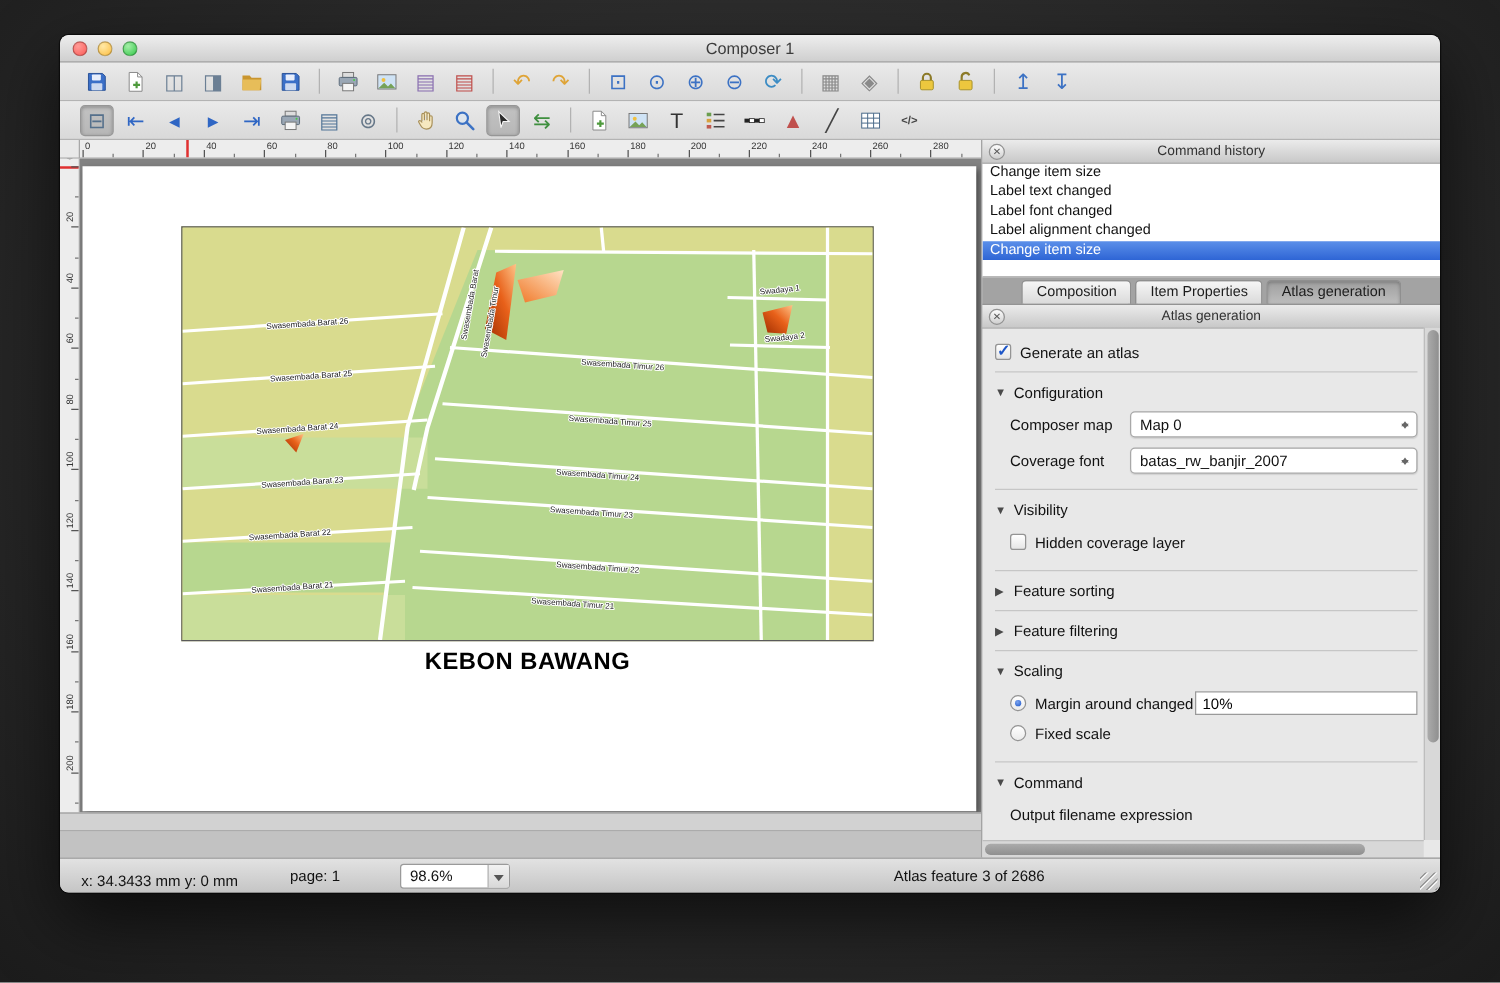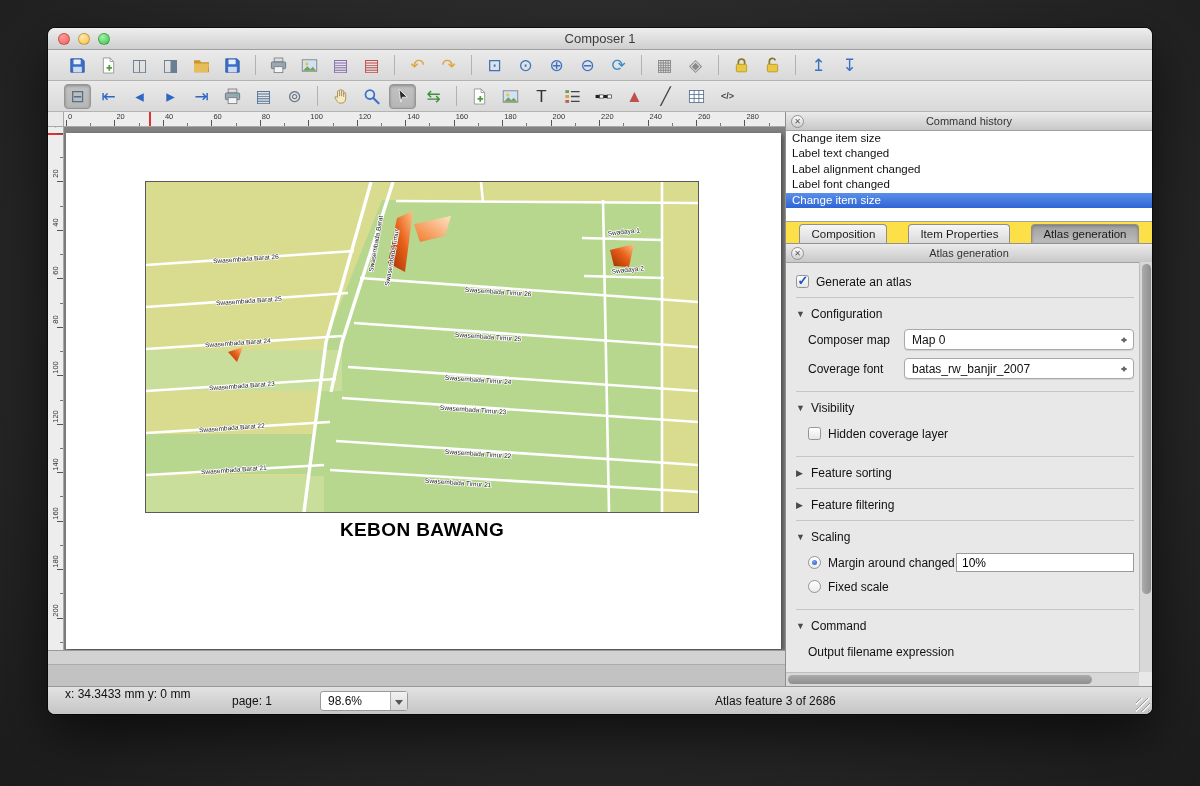--- a/index.html
+++ b/index.html
@@ -48,21 +48,21 @@
   .bottom-strip{height:36px;background:#c2c2c2;border-top:1px solid #9a9a9a;position:relative;flex:none;}
   .canvas-hscroll{position:absolute;left:0;right:0;top:0;height:14px;background:#d2d2d2;border-bottom:1px solid #ababab;}
   
   .right-panel{width:367px;background:#e3e3e3;border-left:1px solid #8f8f8f;display:flex;flex-direction:column;position:relative;}
   .panel-header{height:19px;flex:none;background:linear-gradient(#ebebeb,#c8c8c8);border-bottom:1px solid #a2a2a2;position:relative;text-align:center;font-size:11px;color:#333;line-height:18px;}
   .panel-close{position:absolute;left:5px;top:2.5px;width:13px;height:13px;border-radius:50%;background:linear-gradient(#fdfdfd,#cfcfcf);border:1px solid #929292;font-size:8px;line-height:11px;text-align:center;color:#555;}
   .panel-close::after{content:"✕";}
   .history-list{height:91px;flex:none;background:#ffffff;border-bottom:1px solid #a2a2a2;overflow:hidden;}
   .history-item{height:15.4px;line-height:15.4px;font-size:11.5px;padding-left:6px;color:#111;white-space:nowrap;}
   .history-item.selected{background:linear-gradient(#5b8fe9,#2e65d5);color:#fff;}
-  .tabbar{height:22px;flex:none;background:#fde047;display:flex;justify-content:center;align-items:flex-end;gap:21px;border-bottom:1px solid #939393;padding-top:16px;}
+  .tabbar{height:22px;flex:none;background:#a3a3a3;display:flex;justify-content:center;align-items:flex-end;gap:3px;border-bottom:1px solid #939393;padding-top:16px;}
   .tab{height:19px;line-height:18px;padding:0 11px;font-size:11.5px;color:#1c1c1c;border:1px solid #8f8f8f;border-bottom:none;border-radius:4px 4px 0 0;background:linear-gradient(#f6f6f6,#dadada);white-space:nowrap;}
   .tab.active{background:linear-gradient(#9f9f9f,#bdbdbd);box-shadow:inset 0 1px 3px rgba(0,0,0,.25);}
   .atlas-content{flex:1;background:#e8e8e8;overflow:hidden;position:relative;padding:4px 18px 0 10px;}
   .arow{display:flex;align-items:center;min-height:21px;font-size:12px;color:#111;}
   .arow .lbl{white-space:nowrap;}
   .sep{height:1px;background:#c6c6c6;margin:5px 0;}
   .indent{padding-left:12px;}
   .checkbox{width:13px;height:13px;flex:none;background:linear-gradient(#ffffff,#e6e6e6);border:1px solid #949494;border-radius:2.5px;margin-right:7px;position:relative;}
   .checkbox.checked::after{content:"✓";position:absolute;left:0.5px;top:-3px;font-size:13px;font-weight:bold;color:#1d56c8;}
   .disc{width:11px;flex:none;font-size:9px;color:#4a4a4a;margin-right:4px;}
@@ -76,21 +76,21 @@
   .combo-arrows::after{content:"";position:absolute;left:2px;bottom:1px;border:3px solid transparent;border-top:4px solid #666;}
   .radio{width:13px;height:13px;flex:none;border-radius:50%;border:1px solid #949494;background:linear-gradient(#ffffff,#ebebeb);margin-right:7px;position:relative;}
   .radio.on::after{content:"";position:absolute;left:3px;top:3px;width:5px;height:5px;border-radius:50%;background:radial-gradient(circle at 40% 35%, #7ba4f0, #1d56c8);}
   .txt-input{margin-left:auto;width:178px;height:19px;border:1px solid #9a9a9a;background:#fff;font-size:12px;font-family:"Liberation Sans",sans-serif;padding:0 5px;}
   .vscroll{position:absolute;right:0;top:150px;bottom:14px;width:13px;background:#d8d8d8;border-left:1px solid #bdbdbd;}
   .vthumb{position:absolute;left:1.5px;top:2px;width:9px;height:330px;border-radius:5px;background:linear-gradient(90deg,#ababab,#8f8f8f);}
   .hscroll{position:absolute;left:0;right:13px;bottom:0;height:14px;background:#d8d8d8;border-top:1px solid #bdbdbd;}
   .hthumb{position:absolute;top:2px;left:2px;width:86%;height:9px;border-radius:5px;background:linear-gradient(#ababab,#8f8f8f);}
   
   .statusbar{height:28px;background:linear-gradient(#e2e2e2,#c5c5c5);border-top:1px solid #979797;position:relative;font-size:12px;color:#111;}
-  .sb-coords{position:absolute;left:17px;top:0;}
+  .sb-coords{position:absolute;left:17px;top:11px;}
   .sb-page{position:absolute;left:184px;top:7px;}
   .zoom-combo{position:absolute;left:272px;top:4px;width:88px;height:20px;background:#fff;border:1px solid #9a9a9a;border-radius:3px;display:flex;align-items:center;}
   .zoom-value{flex:1;padding-left:7px;font-size:12px;}
   .zoom-arrow{width:17px;height:100%;border-left:1px solid #adadad;background:linear-gradient(#f2f2f2,#d8d8d8);position:relative;}
   .zoom-arrow::after{content:"";position:absolute;left:4px;top:8px;border:4px solid transparent;border-top:5px solid #555;}
   .sb-atlas{position:absolute;left:667px;top:7px;}
   .resize-grip{position:absolute;right:2px;bottom:2px;width:14px;height:14px;
     background:repeating-linear-gradient(135deg, transparent 0 3px, #9a9a9a 3px 4px, #f2f2f2 4px 5px);}
 </style>
 </head>
@@ -430,22 +430,22 @@
     </div>
 
     <div class="right-panel">
       <div class="panel-header">
         <span class="panel-close"></span>
         <span>Command history</span>
       </div>
       <div class="history-list" id="history-list">
           <div class="history-item">Change item size</div>
           <div class="history-item">Label text changed</div>
+          <div class="history-item">Label font changed</div>
           <div class="history-item">Label alignment changed</div>
-          <div class="history-item">Label font changed</div>
           <div class="history-item selected">Change item size</div>
         </div>
       <div class="tabbar" id="tabbar">
           <span class="tab">Composition</span>
           <span class="tab">Item Properties</span>
           <span class="tab active">Atlas generation</span>
         </div>
       <div class="panel-header">
         <span class="panel-close"></span>
         <span>Atlas generation</span>

